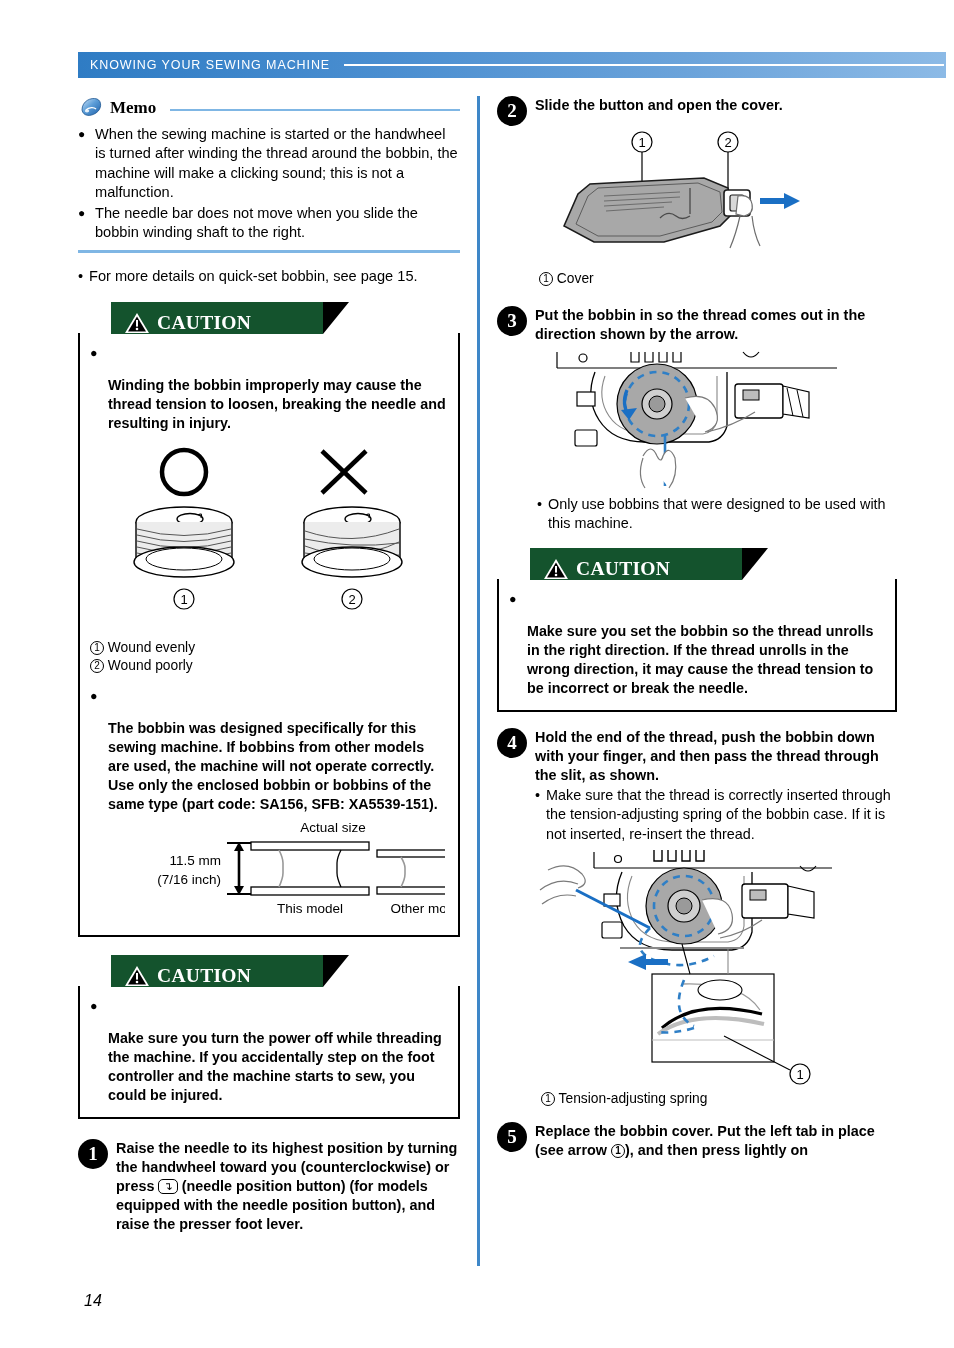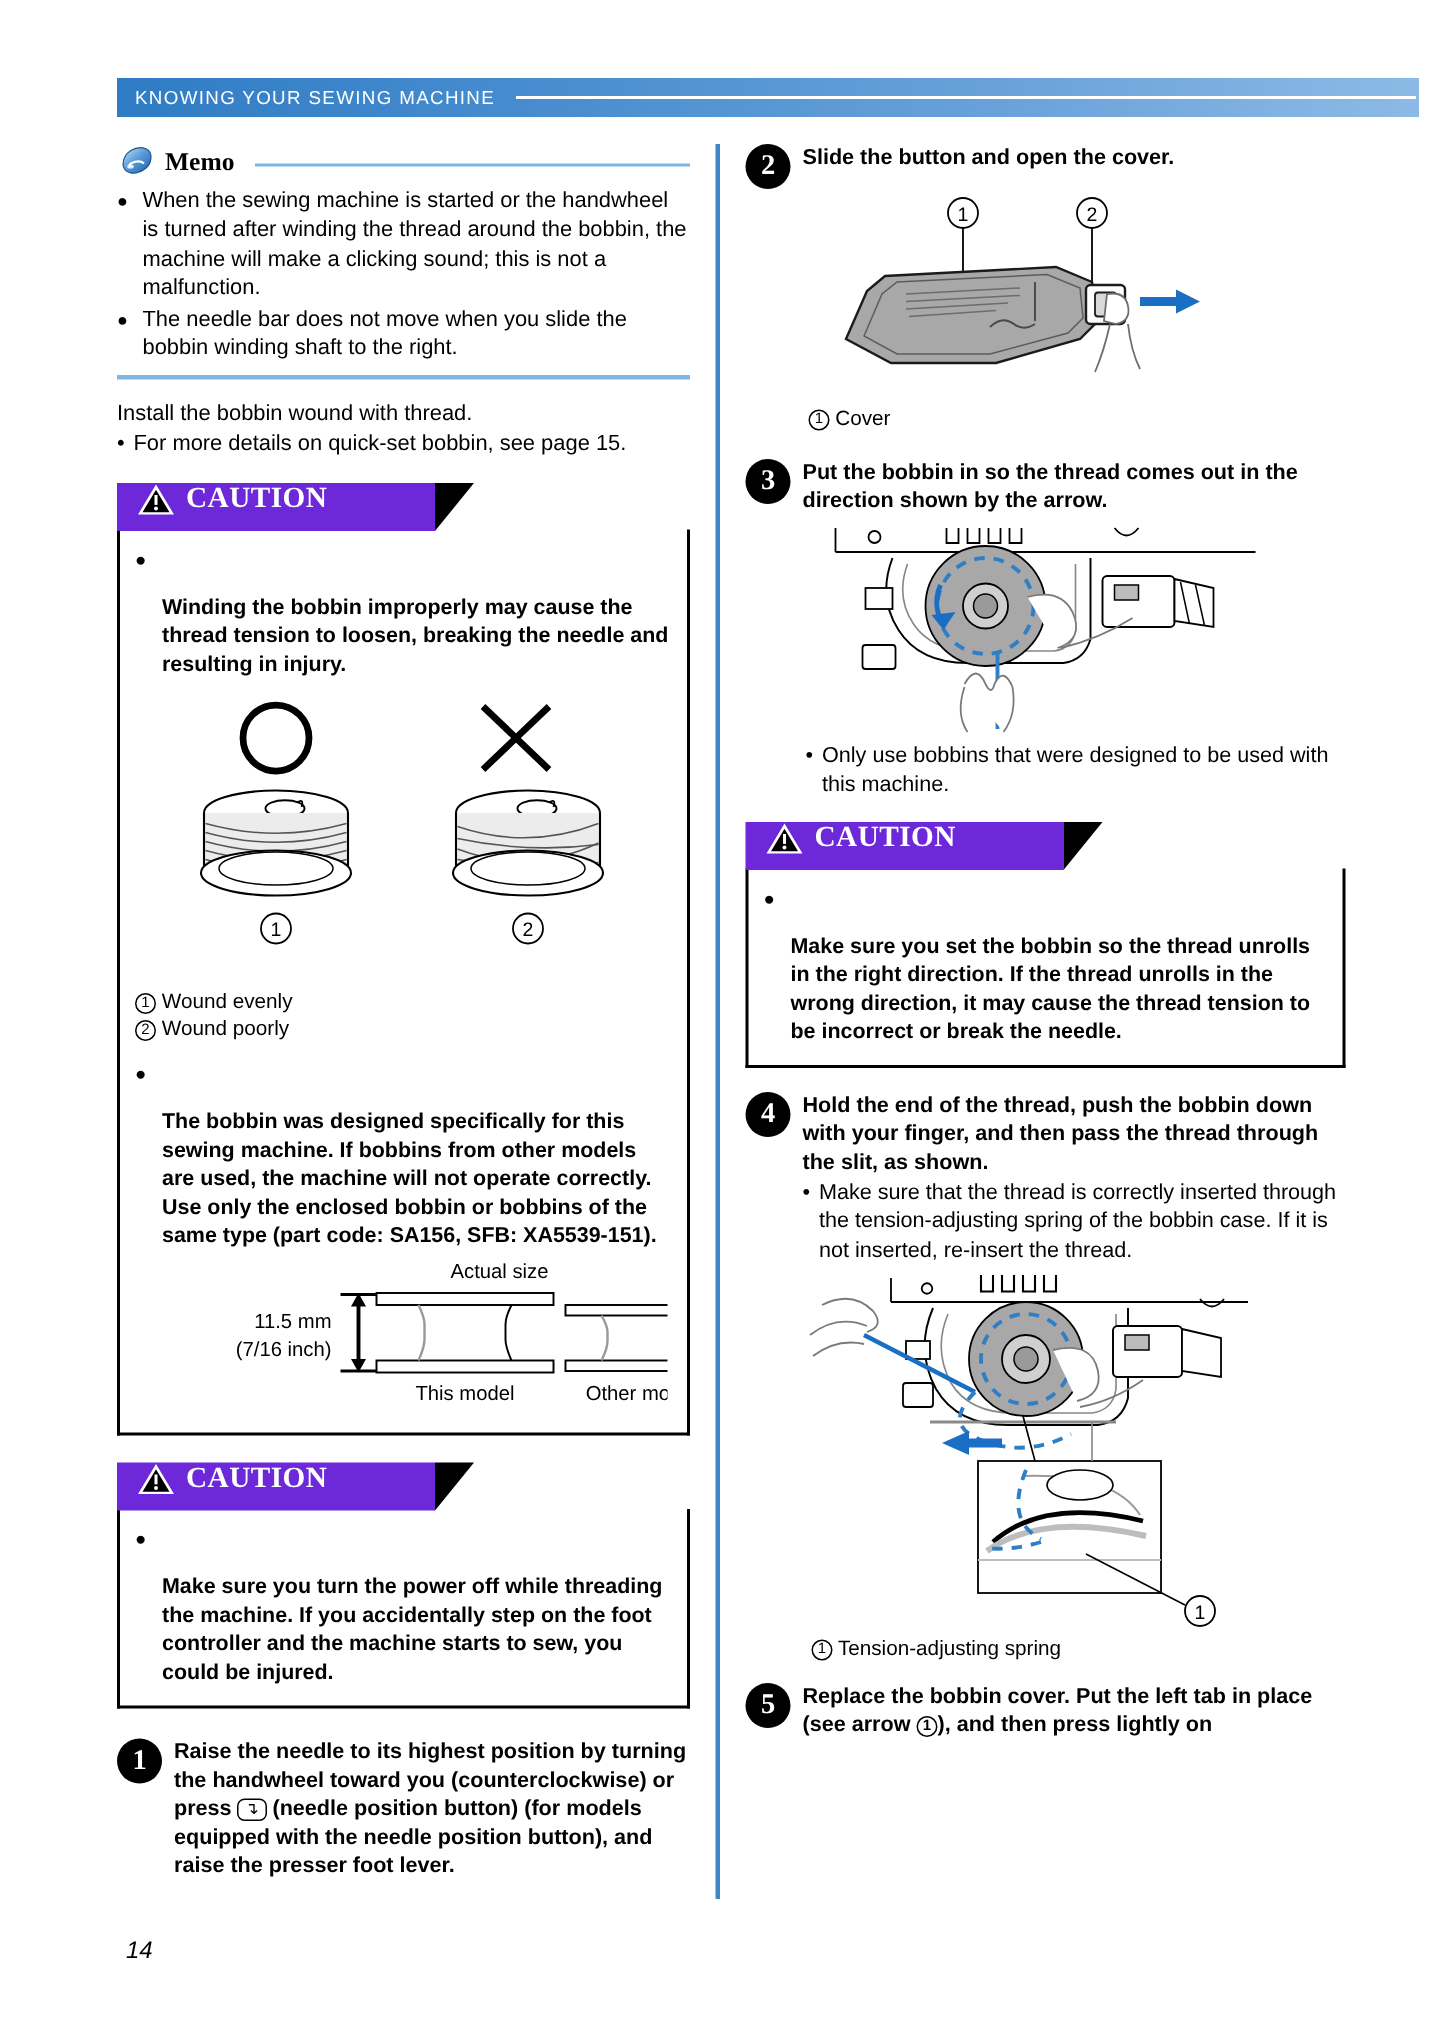--- a/index.html
+++ b/index.html
@@ -73,21 +73,21 @@
     font-family: "Liberation Sans", sans-serif; letter-spacing: 0.1px;
   }
   .sec-body { margin-top: 7px; font-size: 14.6px; line-height: 1.38; }
   .sec-body .bullet-line { display: flex; }
   .sec-body .bullet-line .b { width: 11px; flex: none; }
 
   
   .caution { margin-top: 16px; position: relative; }
   .caution-tab {
     position: relative; height: 32px; width: 212px;
-    background: #6d28d9; display: flex; align-items: flex-start;
+    background: #14532d; display: flex; align-items: flex-end; margin-left: 33px;
   }
   .caution-tab::after {
     content: ""; position: absolute; left: 212px; top: 0;
     border-left: 26px solid #000; border-bottom: 32px solid transparent;
     width: 0; height: 0;
   }
   .warn-tri { width: 26px; height: 22px; margin-left: 13px; flex: none; }
   .caution-label {
     color: #fff; font-size: 19.5px; font-weight: bold; margin-left: 7px;
     font-family: "Liberation Serif", serif; letter-spacing: 0.3px;
@@ -177,21 +177,20 @@
         <div class="memo-li">
           <span class="dot">●</span>
           <span class="txt">The needle bar does not move when you slide the bobbin winding shaft to the right.</span>
         </div>
       </div>
       <div class="memo-bottom-rule"></div>
     </div>
 
 
     <div class="sec-body">
-      <div>Install the bobbin wound with thread.</div>
       <div class="bullet-line">
         <span class="b">•</span>
         <span>For more details on quick-set bobbin, see page 15.</span>
       </div>
     </div>
 
     <div class="caution">
       <div class="caution-tab">
         <span class="warn-tri">
           <svg width="26" height="22" viewBox="0 0 26 22">

